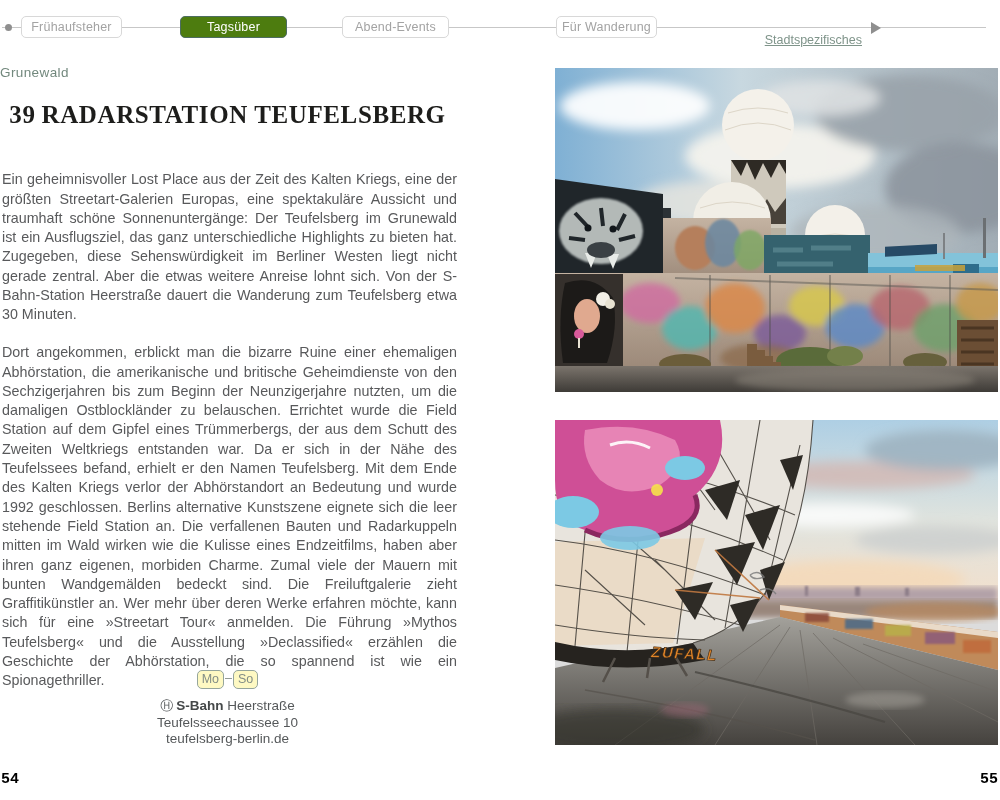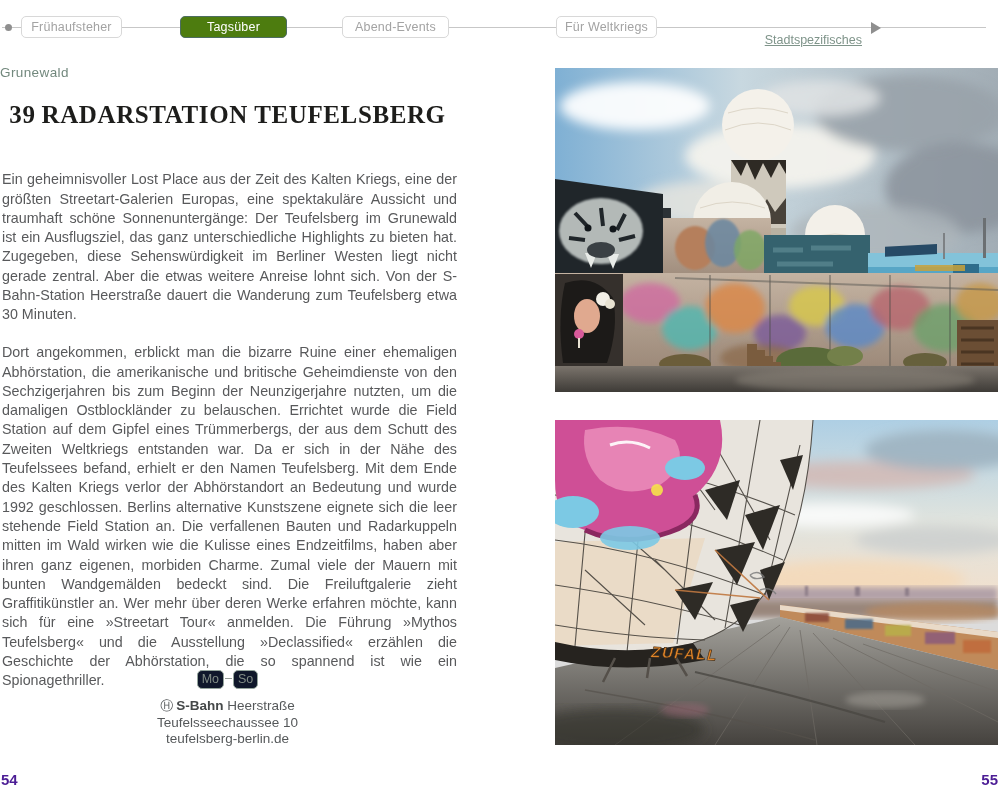--- a/index.html
+++ b/index.html
@@ -31,48 +31,48 @@
     font-family:"Liberation Serif","DejaVu Serif",serif;color:#1d1d1b;
     font-size:25px;letter-spacing:.6px;white-space:nowrap;}
   .title .num{font-weight:bold;margin-right:6px;}
   .body-text{position:absolute;left:2px;width:455px;color:#58595b;
     font-size:14.3px;line-height:19.3px;text-align:justify;hyphens:auto;}
   .p1{top:156px;}
   .p2{top:329px;}
   .schedule{position:absolute;top:670px;left:0;width:455px;text-align:center;
     color:#8b968f;font-size:12.5px;}
   .day-box{display:inline-block;border:1px solid #95a59c;border-radius:5px;
-    padding:1px 4px 2px 4px;color:#828d86;background:#0f172a;}
+    padding:1px 4px 2px 4px;color:#828d86;background:#fef9c3;}
   .day-sep{display:inline-block;margin:0 1px;color:#828d86;position:relative;top:-1px;}
   .info{position:absolute;top:698px;left:0;width:455px;text-align:center;
     color:#55585a;font-size:13.5px;line-height:16.5px;}
   .info .station-icon{font-size:13px;color:#5a5d5f;margin-right:3px;}
   .info .bold{font-weight:bold;color:#454849;}
   
   .photo{position:absolute;left:555px;width:443px;overflow:hidden;background:#dcdcdc;}
   .photo-1{top:68px;height:324px;}
   .photo-2{top:420px;height:325px;}
   .photo svg{display:block;}
   
-  .pagenum{position:absolute;bottom:12px;font-family:Liberation Sans, sans-serif;
-    font-weight:bold;font-size:15px;color:#4c1d95;}
+  .pagenum{position:absolute;bottom:12px;font-family:Liberation Mono, monospace;
+    font-weight:bold;font-size:15px;color:#000000;}
   .pagenum.left{left:1px;}
   .pagenum.right{right:2px;}
 </style>
 </head>
 <body>
 
 <div class="nav">
   <div class="nav-line"></div>
   <div class="nav-dot"></div>
   <div class="nav-arrow"></div>
   <div class="nav-tab tab-1">Frühaufsteher</div>
   <div class="nav-tab tab-2 active">Tagsüber</div>
   <div class="nav-tab tab-3">Abend-Events</div>
-  <div class="nav-tab tab-4">Für Weltkriegs</div>
+  <div class="nav-tab tab-4">Für Wanderung</div>
   <div class="nav-right-label">Stadtspezifisches</div>
 </div>
 
 <div class="district">Grunewald</div>
 
 <h1 class="title"><span class="num">39</span><span>RADARSTATION TEUFELSBERG</span></h1>
 
 <p class="body-text p1">Ein geheimnisvoller Lost Place aus der Zeit des Kalten Kriegs, eine der größten Streetart-Galerien Europas, eine spektakuläre Aussicht und traumhaft schöne Sonnenuntergänge: Der Teufelsberg im Grunewald ist ein Ausflugsziel, das ganz unterschiedliche Highlights zu bieten hat. Zugegeben, diese Sehenswürdigkeit im Berliner Westen liegt nicht gerade zentral. Aber die etwas weitere Anreise lohnt sich. Von der S-Bahn-Station Heerstraße dauert die Wanderung zum Teufelsberg etwa 30 Minuten.</p>
 <p class="body-text p2">Dort angekommen, erblickt man die bizarre Ruine einer ehemaligen Abhörstation, die amerikanische und britische Geheimdienste von den Sechzigerjahren bis zum Beginn der Neunzigerjahre nutzten, um die damaligen Ostblockländer zu belauschen. Errichtet wurde die Field Station auf dem Gipfel eines Trümmerbergs, der aus dem Schutt des Zweiten Weltkriegs entstanden war. Da er sich in der Nähe des Teufelssees befand, erhielt er den Namen Teufelsberg. Mit dem Ende des Kalten Kriegs verlor der Abhörstandort an Bedeutung und wurde 1992 geschlossen. Berlins alternative Kunstszene eignete sich die leer stehende Field Station an. Die verfallenen Bauten und Radarkuppeln mitten im Wald wirken wie die Kulisse eines Endzeitfilms, haben aber ihren ganz eigenen, morbiden Charme. Zumal viele der Mauern mit bunten Wandgemälden bedeckt sind. Die Freiluftgalerie zieht Graffitikünstler an. Wer mehr über deren Werke erfahren möchte, kann sich für eine »Streetart Tour« anmelden. Die Führung »Mythos Teufelsberg« und die Ausstellung »Declassified« erzählen die Geschichte der Abhörstation, die so spannend ist wie ein Spionagethriller.</p>
 

